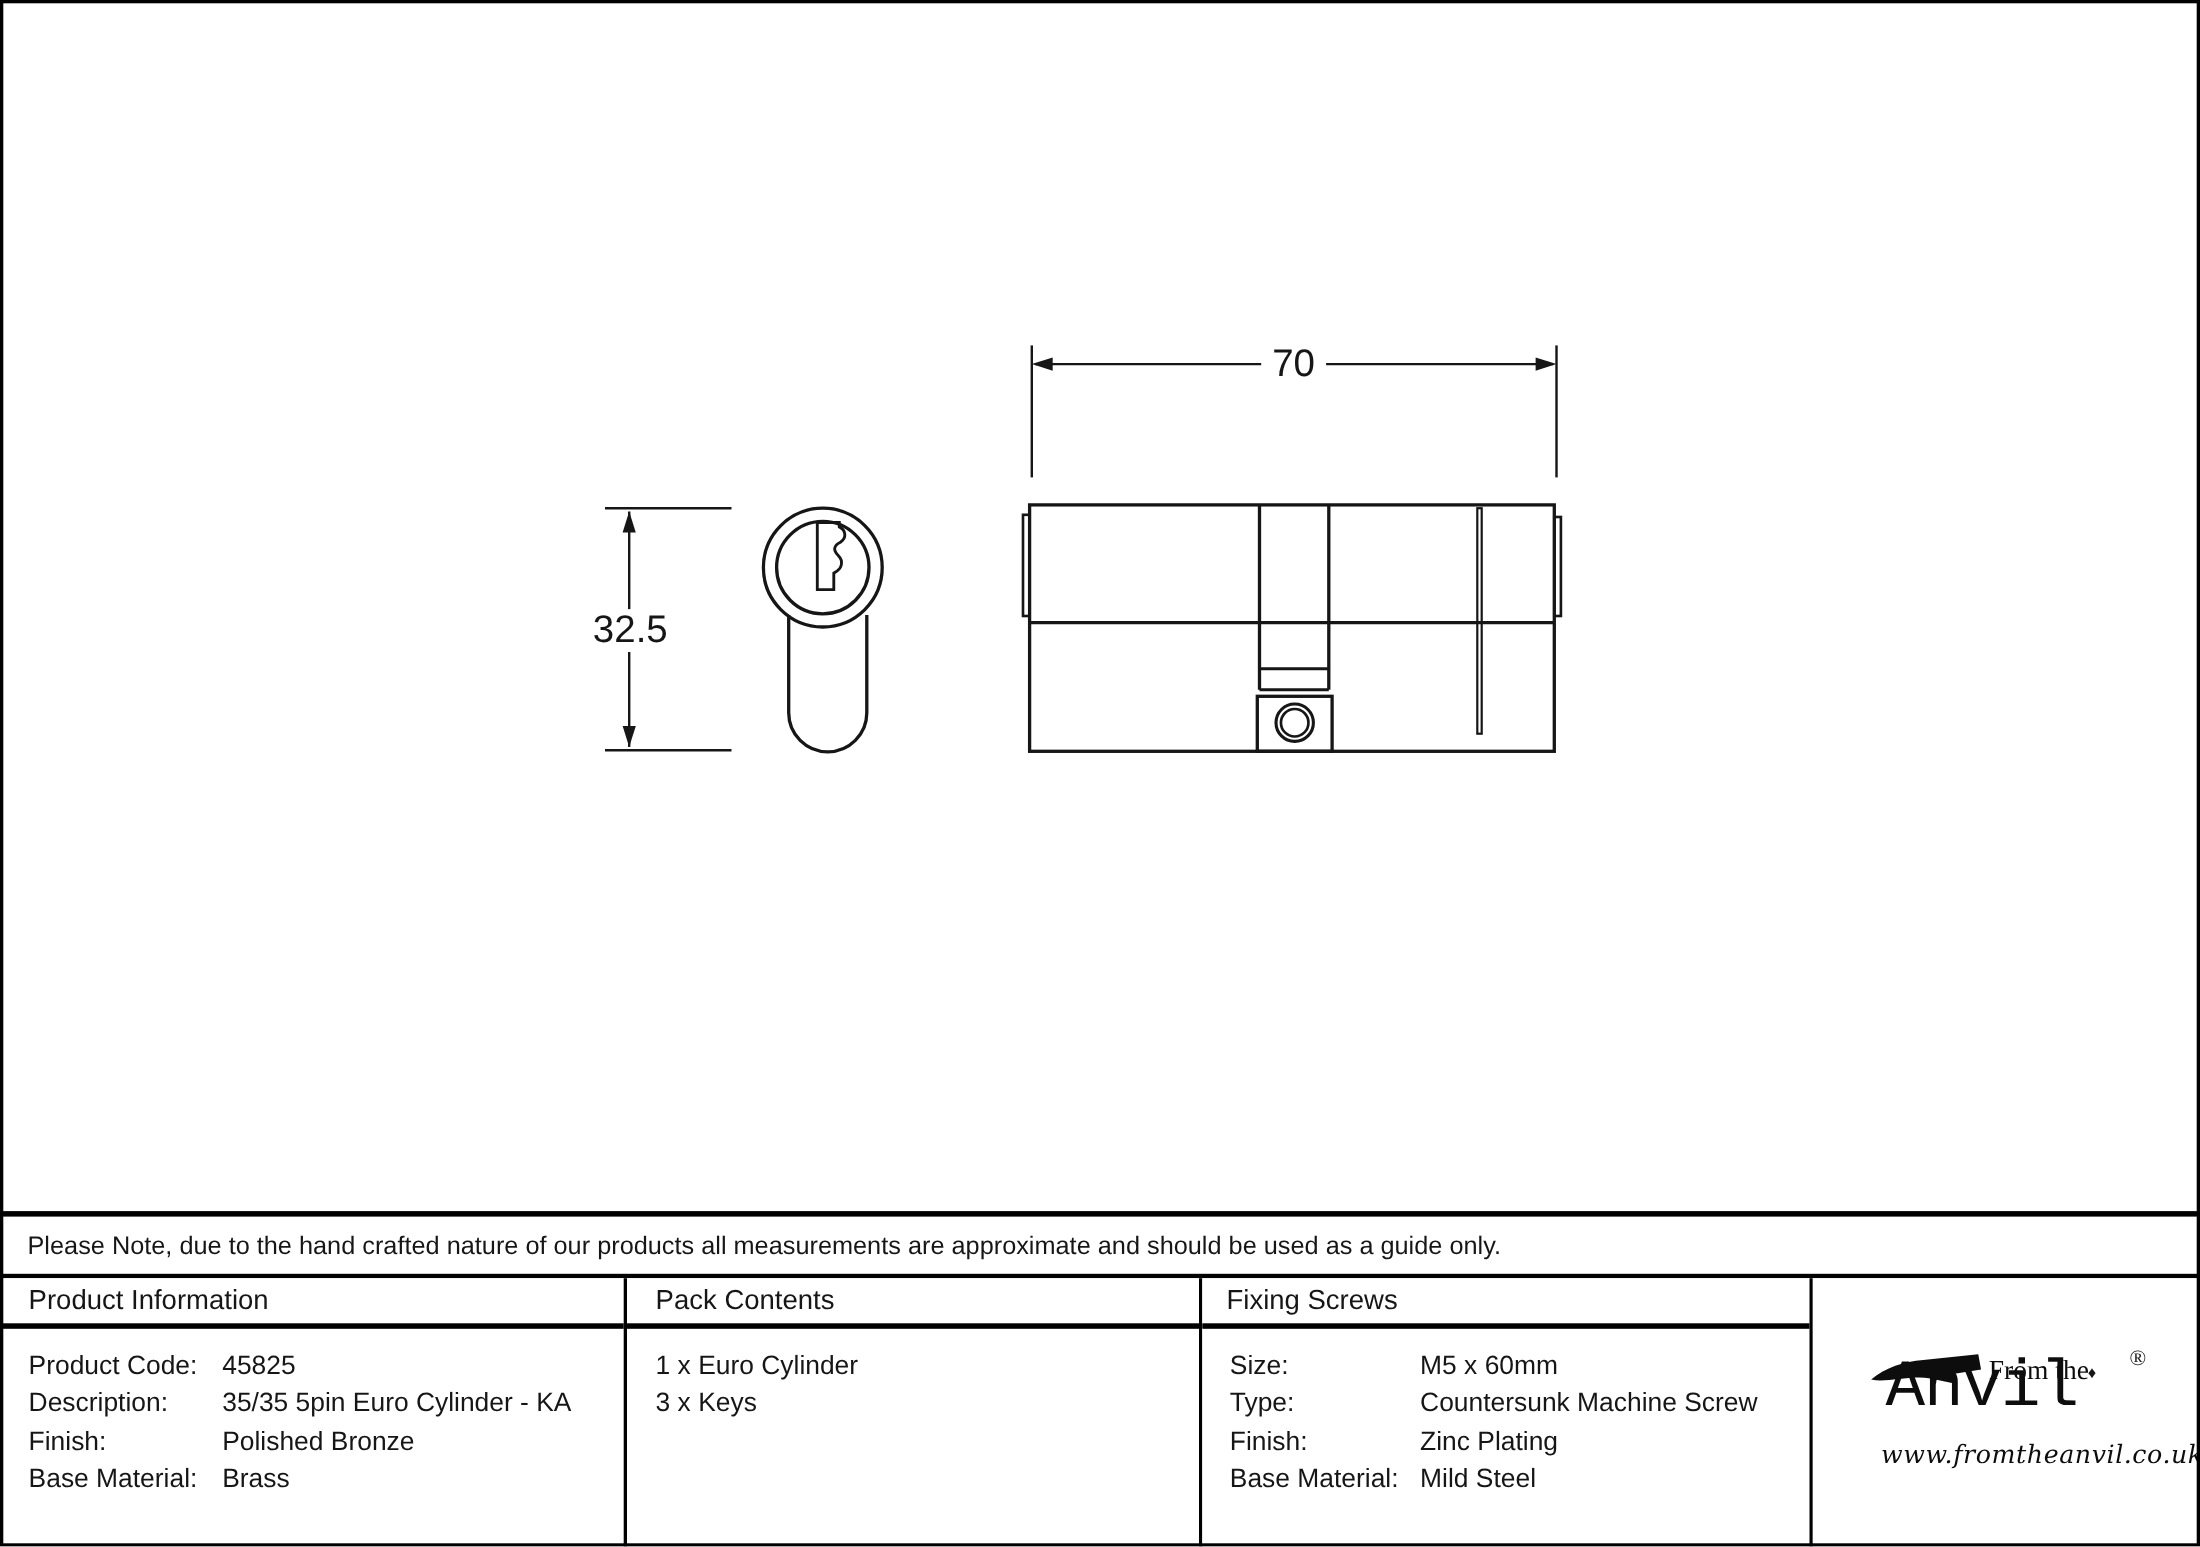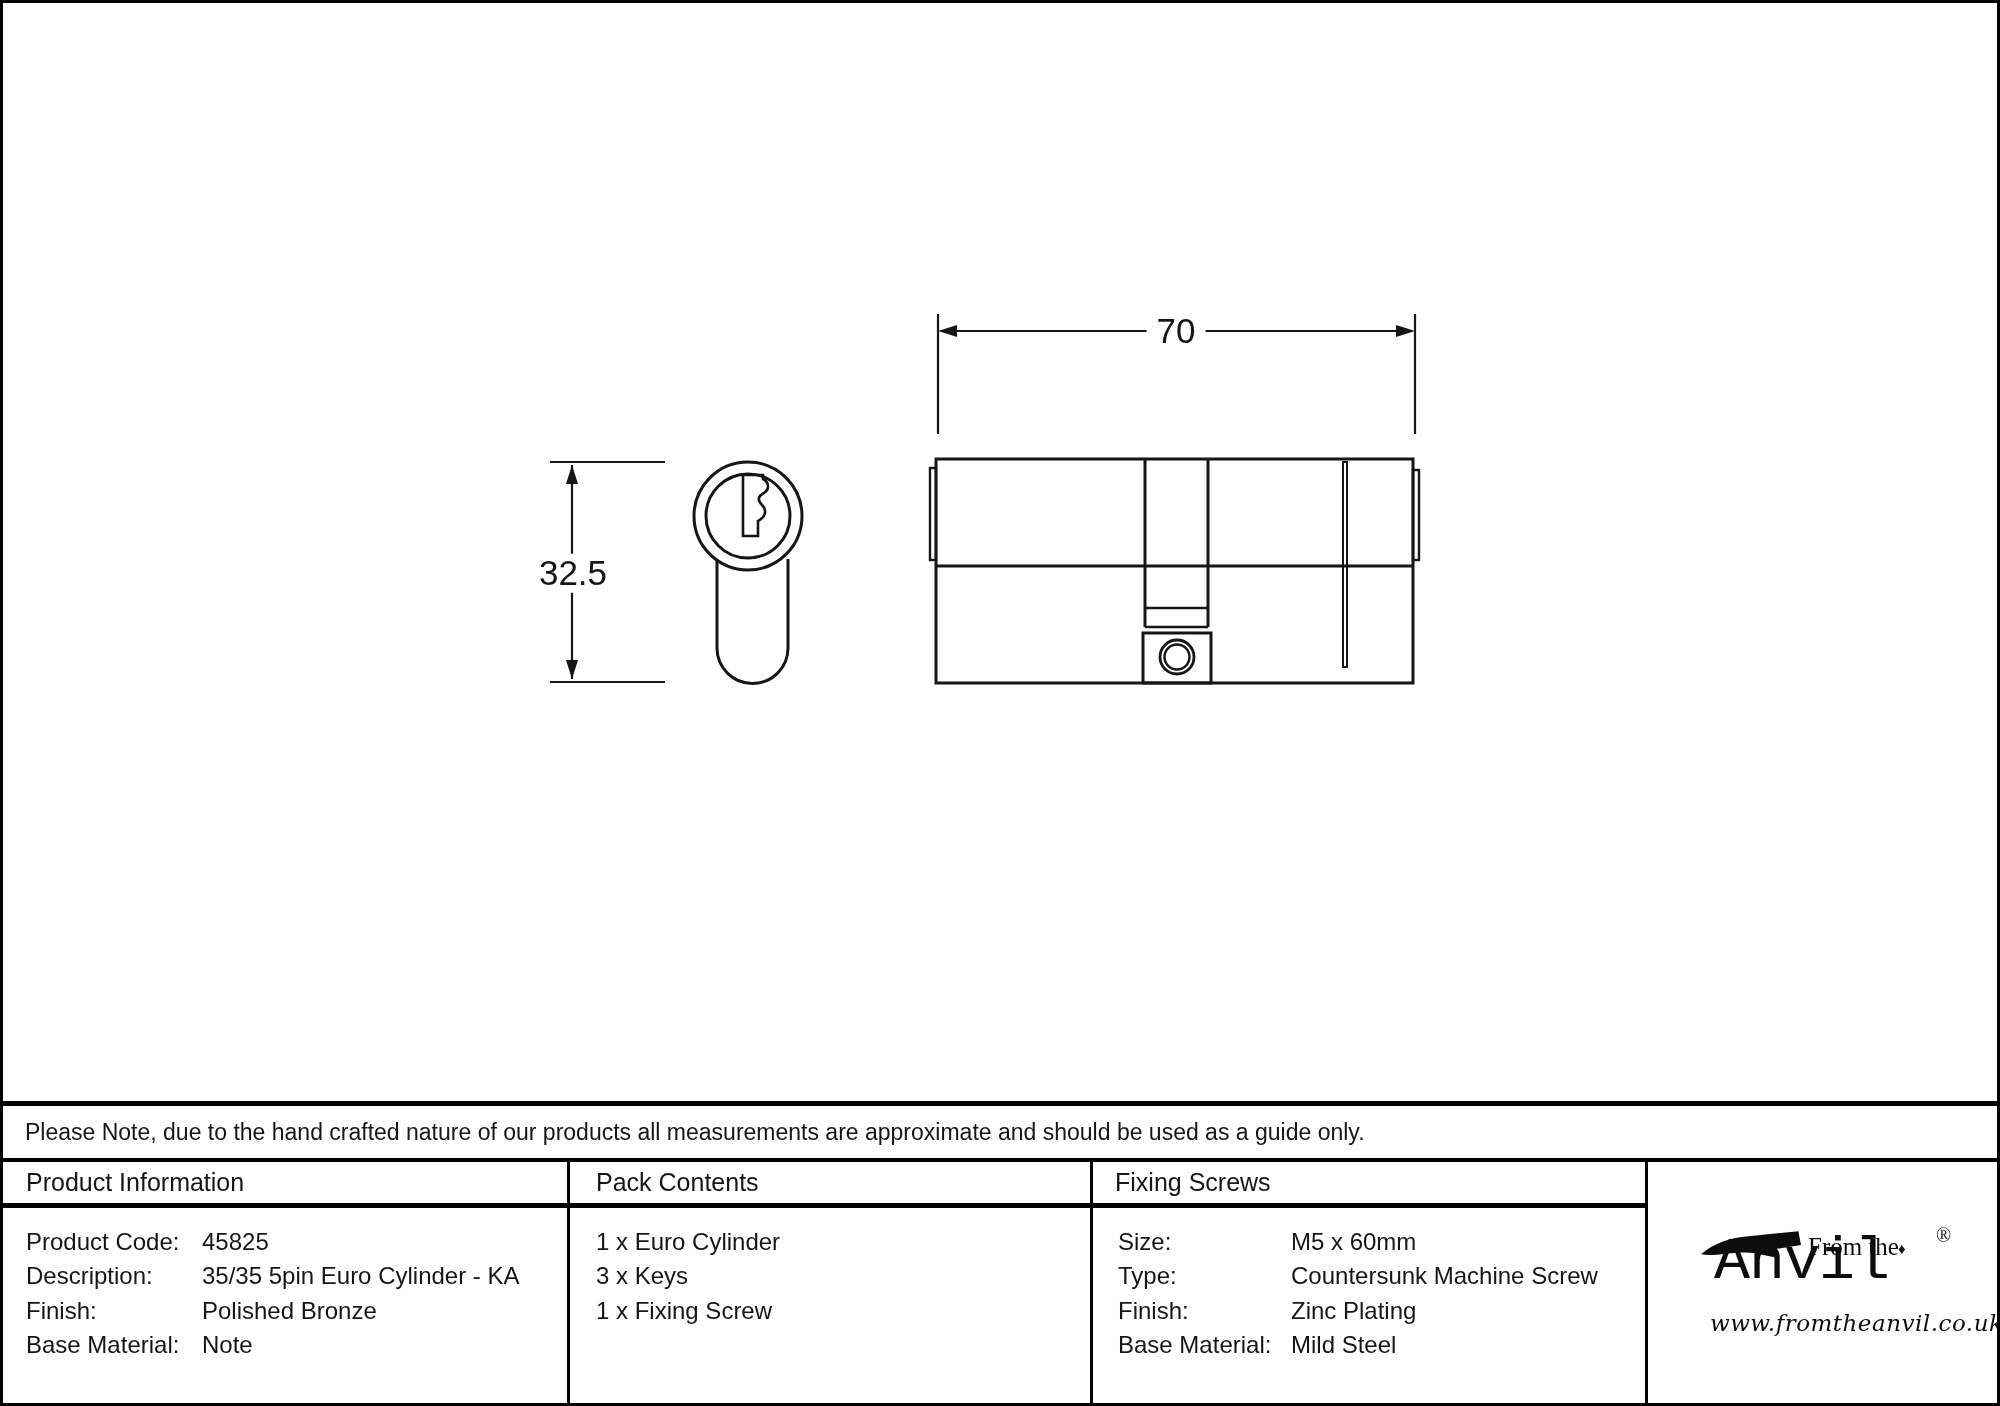--- a/index.html
+++ b/index.html
@@ -132,31 +132,30 @@
       <div class="trow">
         <span class="lbl">Description:</span>
         <span class="val">35/35 5pin Euro Cylinder - KA</span>
       </div>
       <div class="trow">
         <span class="lbl">Finish:</span>
         <span class="val">Polished Bronze</span>
       </div>
       <div class="trow">
         <span class="lbl">Base Material:</span>
-        <span class="val">Note</span>
+        <span class="val">Brass</span>
       </div>
     </div>
   </div>
 
   <div class="col c2">
     <div class="col-header">Pack Contents</div>
     <div class="col-body">
       <div class="trow">1 x Euro Cylinder</div>
       <div class="trow">3 x Keys</div>
-      <div class="trow">1 x Fixing Screw</div>
     </div>
   </div>
 
   <div class="col c3">
     <div class="col-header">Fixing Screws</div>
     <div class="col-body">
       <div class="trow">
         <span class="lbl">Size:</span>
         <span class="val">M5 x 60mm</span>
       </div>

